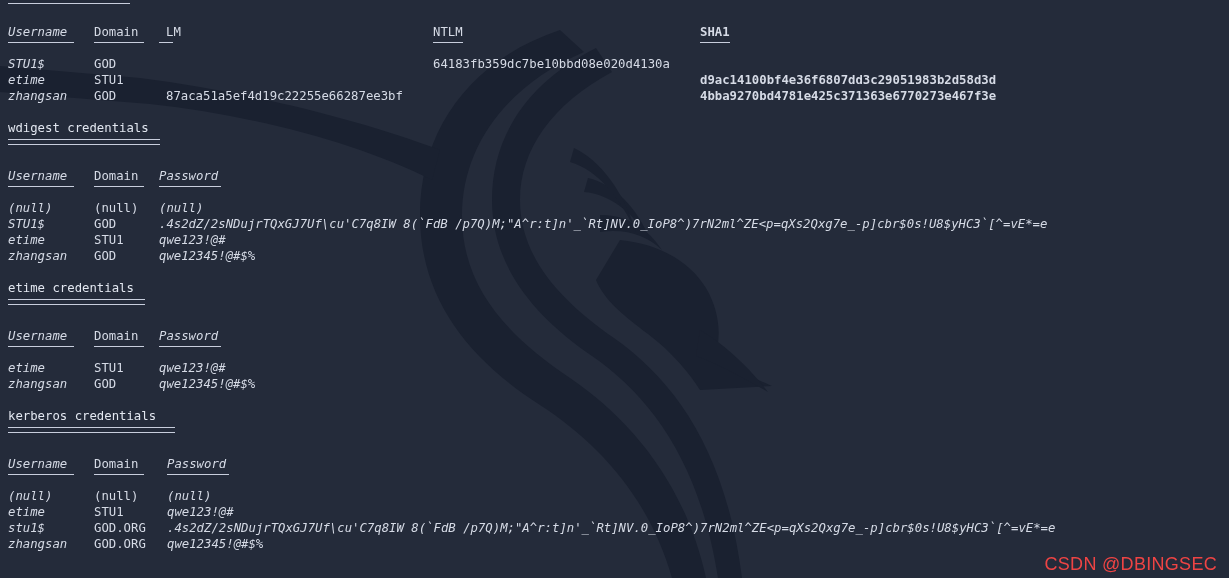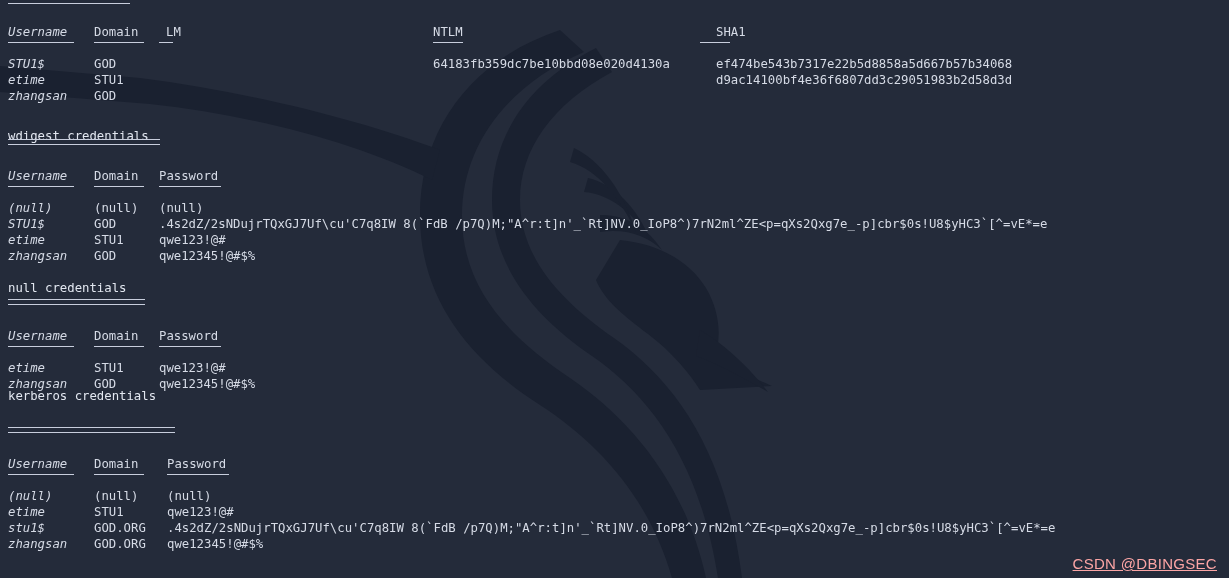--- a/index.html
+++ b/index.html
@@ -37,22 +37,22 @@
     position: relative;
     z-index: 2;
     padding: 0;
   }
 
   
   .col-user   { position:absolute; left:0px;   white-space: pre; font-style: italic; }
   .col-dom    { position:absolute; left:86px;  white-space: pre; }
   .col-lm     { position:absolute; left:158px; white-space: pre; }
   .col-ntlm   { position:absolute; left:425px; white-space: pre; }
-  .col-sha1   { position:absolute; left:708px; white-space: pre; }
-  .col-pass   { position:absolute; left:151px; white-space: pre; }
+  .col-sha1   { position:absolute; left:692px; white-space: pre; font-weight: bold; }
+  .col-pass   { position:absolute; left:151px; white-space: pre; font-style: italic; }
 
   .row { position: absolute; left: 8px; height: 16px; width: 1220px; }
 
   
   .rule {
     position: absolute;
     height: 1px;
     background: #c8cedd;
   }
   .rule-dbl {
@@ -68,25 +68,24 @@
     white-space: pre;
     color: #e2e7f0;
   }
 
   #csdn-watermark {
     position: absolute;
     right: 12px;
     bottom: 6px;
     z-index: 3;
     font-family: "Liberation Sans", sans-serif;
-    font-size: 15px;
-    color: #fca5a5;
+    font-size: 18px;
+    color: #ef4444;
     letter-spacing: 0.3px;
     white-space: pre;
-    text-decoration: underline;
   }
 </style>
 </head>
 <body>
 
 <svg id="dragon-watermark" viewBox="0 0 1229 578" preserveAspectRatio="none" aria-hidden="true">
   <g fill="#1a2130">
 
     <path d="M560 30 C 470 60, 420 130, 420 215
              C 420 300, 470 360, 540 405
@@ -144,33 +143,34 @@
   <div class="rule" style="left:94px;  top:42px; width:50px;"></div>
   <div class="rule" style="left:159px; top:42px; width:14px;"></div>
   <div class="rule" style="left:433px; top:42px; width:30px;"></div>
   <div class="rule" style="left:700px; top:42px; width:30px;"></div>
 
   <div class="row" style="top:56px;">
     <span class="col-user">STU1$</span>
     <span class="col-dom">GOD</span>
     <span class="col-lm"></span>
     <span class="col-ntlm">64183fb359dc7be10bbd08e020d4130a</span>
-    <span class="col-sha1">ef474be543b7317e22b5d8858a5d667b57b34068</span>
   </div>
   <div class="row" style="top:72px;">
     <span class="col-user">etime</span>
     <span class="col-dom">STU1</span>
     <span class="col-sha1">d9ac14100bf4e36f6807dd3c29051983b2d58d3d</span>
   </div>
   <div class="row" style="top:88px;">
     <span class="col-user">zhangsan</span>
     <span class="col-dom">GOD</span>
-  </div>
-
-  <div class="section-title" style="top:120px;margin-top:8px;">wdigest credentials</div>
+    <span class="col-lm">87aca51a5ef4d19c22255e66287ee3bf</span>
+    <span class="col-sha1">4bba9270bd4781e425c371363e6770273e467f3e</span>
+  </div>
+
+  <div class="section-title" style="top:120px;">wdigest credentials</div>
   <div class="rule-dbl" style="left:8px; top:139px; width:152px;"></div>
 
   <div class="row" style="top:168px;">
     <span class="col-user">Username</span>
     <span class="col-dom">Domain</span>
     <span class="col-pass">Password</span>
   </div>
   <div class="rule" style="left:8px;   top:186px; width:66px;"></div>
   <div class="rule" style="left:94px;  top:186px; width:50px;"></div>
   <div class="rule" style="left:159px; top:186px; width:62px;"></div>
@@ -189,21 +189,21 @@
     <span class="col-user">etime</span>
     <span class="col-dom">STU1</span>
     <span class="col-pass">qwe123!@#</span>
   </div>
   <div class="row" style="top:248px;">
     <span class="col-user">zhangsan</span>
     <span class="col-dom">GOD</span>
     <span class="col-pass">qwe12345!@#$%</span>
   </div>
 
-  <div class="section-title" style="top:280px;">null credentials</div>
+  <div class="section-title" style="top:280px;">etime credentials</div>
   <div class="rule-dbl" style="left:8px; top:299px; width:137px;"></div>
 
   <div class="row" style="top:328px;">
     <span class="col-user">Username</span>
     <span class="col-dom">Domain</span>
     <span class="col-pass">Password</span>
   </div>
   <div class="rule" style="left:8px;   top:346px; width:66px;"></div>
   <div class="rule" style="left:94px;  top:346px; width:50px;"></div>
   <div class="rule" style="left:159px; top:346px; width:62px;"></div>
@@ -212,21 +212,21 @@
     <span class="col-user">etime</span>
     <span class="col-dom">STU1</span>
     <span class="col-pass">qwe123!@#</span>
   </div>
   <div class="row" style="top:376px;">
     <span class="col-user">zhangsan</span>
     <span class="col-dom">GOD</span>
     <span class="col-pass">qwe12345!@#$%</span>
   </div>
 
-  <div class="section-title" style="top:388px;text-align:center;">kerberos credentials</div>
+  <div class="section-title" style="top:408px;text-align:center;">kerberos credentials</div>
   <div class="rule-dbl" style="left:8px; top:427px; width:167px;"></div>
 
   <div class="row" style="top:456px;">
     <span class="col-user">Username</span>
     <span class="col-dom">Domain</span>
     <span class="col-pass" style="left:159px;">Password</span>
   </div>
   <div class="rule" style="left:8px;   top:474px; width:66px;"></div>
   <div class="rule" style="left:94px;  top:474px; width:50px;"></div>
   <div class="rule" style="left:167px; top:474px; width:62px;"></div>

